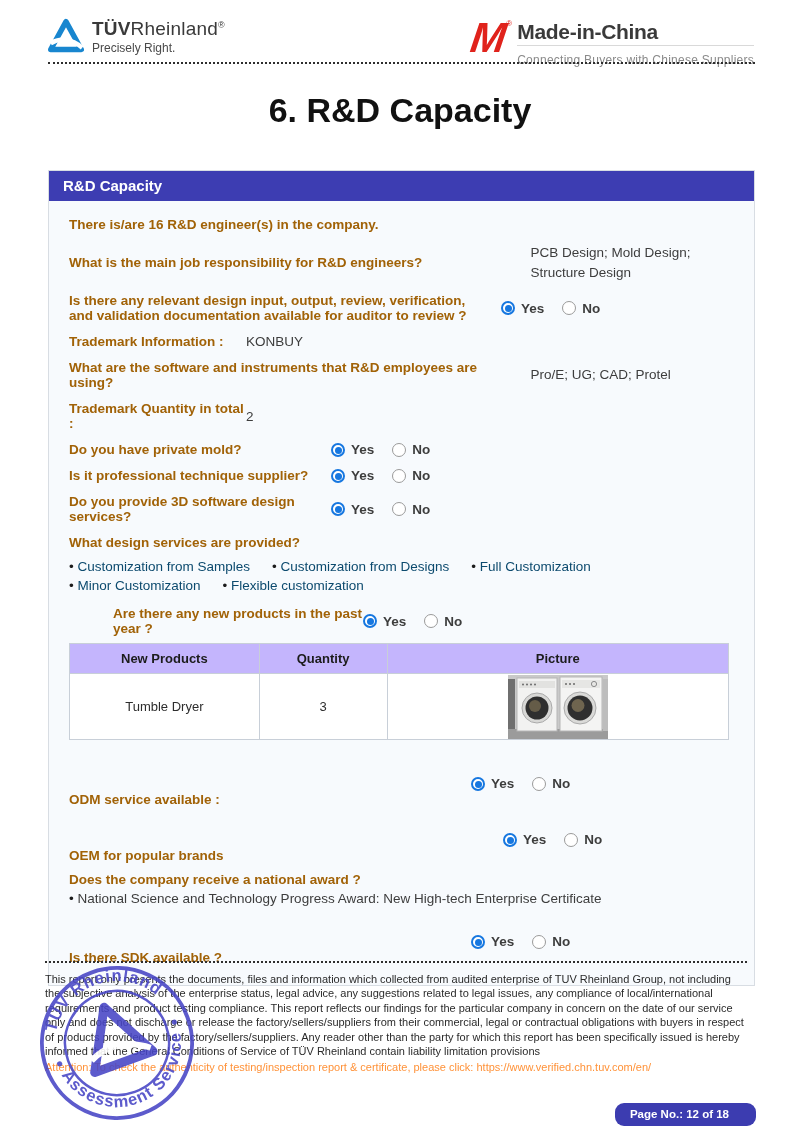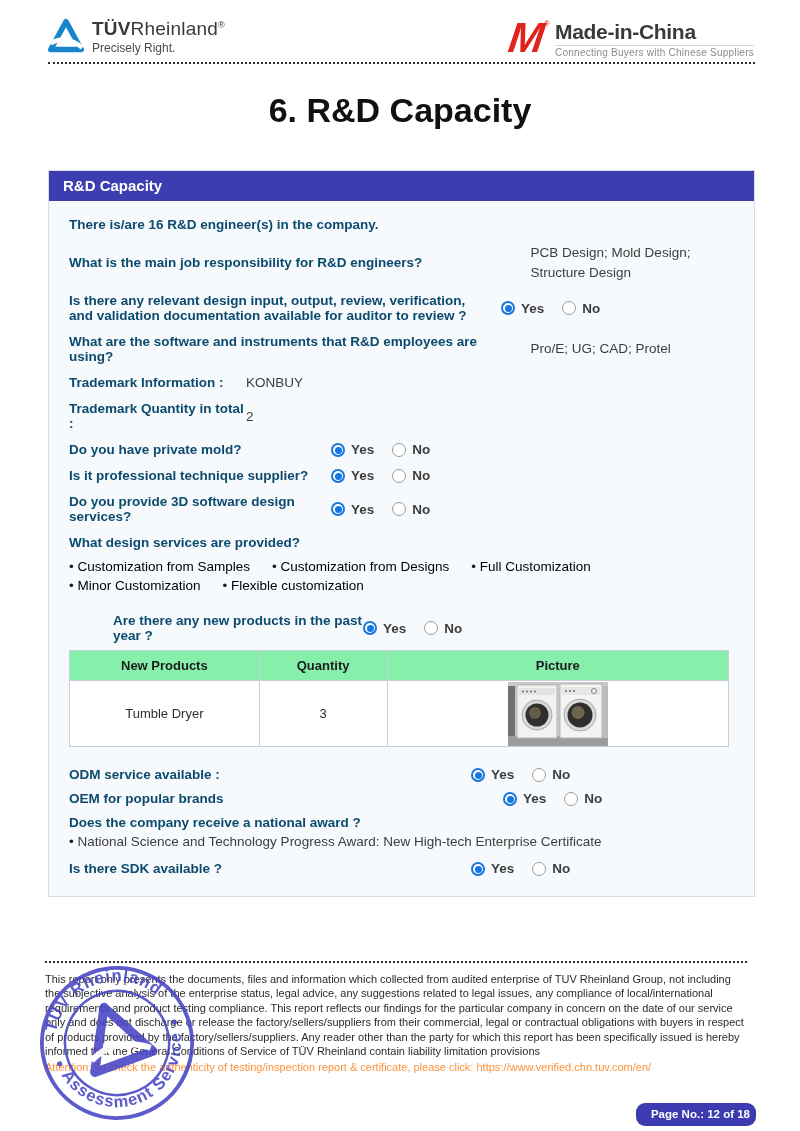--- a/index.html
+++ b/index.html
@@ -12,72 +12,72 @@
   .tuv-logo { display:flex; align-items:flex-start; gap:8px; }
   .tuv-text .brand { font-size:19px; color:#3a3a3a; letter-spacing:.2px; }
   .tuv-text .brand b { font-weight:bold; }
   .tuv-text .reg { font-size:9px; vertical-align:super; color:#3a3a3a; }
   .tuv-text .tagline { font-size:12px; color:#4a4a4a; margin-top:1px; }
   .mic-logo { display:flex; align-items:flex-start; gap:2px; margin-top:2px; }
   .mic-m { font-style:italic; font-weight:bold; font-size:42px; line-height:36px; color:#e0231c; transform:skewX(-8deg); letter-spacing:-2px; }
   .mic-reg { font-size:8px; color:#e0231c; line-height:8px; margin-top:0; }
   .mic-text { margin-left:3px; }
   .mic-brand { font-size:21px; font-weight:bold; color:#3a3a3a; letter-spacing:-.3px; line-height:24px; }
-  .mic-tagline { font-size:10px; color:#8a8a8a; letter-spacing:.25px; border-top:1px solid #d9d9d9; padding-top:1px; margin-top:1px;text-align:center; }
+  .mic-tagline { font-size:12px; color:#8a8a8a; letter-spacing:.25px; border-top:1px solid #d9d9d9; padding-top:7px; margin-top:1px;text-align:center; }
 
   .dotted { position:absolute; left:48px; right:45px; border-top:2px dotted #2e2e2e; }
   .dotted.top { top:62px; }
   .dotted.footer-line { top:0; left:0; right:0; }
 
   
   .page-title { position:absolute; top:91px; left:0; width:100%; text-align:center; font-size:34px; font-weight:bold; color:#111; }
 
   
   .panel { position:absolute; top:170px; left:48px; width:707px; border:1px solid #d8dde3; background:#f7fafd; }
   .panel-header { background:#3d3db2; color:#fff; font-size:15px; font-weight:bold; padding:6px 14px; height:30px; }
   .panel-body { padding:16px 20px 18px 20px; font-size:13.5px; }
 
   .row { display:flex; align-items:center; margin-bottom:11px; }
-  .q { font-weight:bold; color:#0c4a6e; }
+  .q { font-weight:bold; color:#a16207; }
   .q.w-main { width:465px; padding-right:18px; }
   .q.w-radio { width:432px; padding-right:18px; }
   .q.w-inline { width:262px; }
   .q.w-newprod { width:250px; }
-  .q.w-right { width:402px; }
+  .q.w-right { width:402px;margin-top:32px; }
   .ans { color:#3d3d3d; font-weight:normal; width:205px; line-height:1.45; }
   .label-value .q { width:177px; }
   .label-value .val { color:#3d3d3d; }
 
   .rgroup { display:flex; align-items:center; gap:18px; }
   .ropt { display:flex; align-items:center; gap:6px; cursor:default; }
   .radio { width:14px; height:14px; border-radius:50%; border:1.5px solid #9a9a9a; background:#fff; display:inline-block; position:relative; flex:none; }
   .radio.on { border:2px solid #1677e0; }
   .radio.on::after { content:""; position:absolute; left:2px; top:2px; width:7px; height:7px; border-radius:50%; background:#1677e0; }
   .rlabel { color:#3d3d3d;font-weight:bold; }
 
-  .bullets { display:flex; flex-wrap:wrap; gap:4px 22px; margin:2px 0 20px 0; color:#000000; }
+  .bullets { display:flex; flex-wrap:wrap; gap:4px 22px; margin:2px 0 13px 0; color:#0c4a6e; }
   .bullets .bi::before { content:"• "; color:#1c1c1c; }
   .award-bullet { margin:-4px 0 12px 0; color:#3d3d3d; }
   .award-bullet::before { content:"• "; color:#1c1c1c; }
 
   
   table.np { border-collapse:collapse; width:660px; margin:4px 0 20px 0; background:#fff; }
-  table.np th { background:#86efac; font-weight:bold; font-size:13px; border:1px solid #c8cfd8; height:30px; }
+  table.np th { background:#c4b5fd; font-weight:bold; font-size:13px; border:1px solid #c8cfd8; height:30px; }
   table.np td { border:1px solid #c8cfd8; text-align:center; font-size:13px; color:#2d2d2d; height:66px; }
   td.pic-cell { vertical-align:middle; }
   .col1 { width:190px; } .col2 { width:128px; } .col3 { width:342px; }
   .pic-wrap { display:flex; justify-content:center; }
 
   
   .footer { position:absolute; top:961px; left:45px; right:53px; }
   .disclaimer { margin-top:11px; font-size:11px; line-height:14.4px; color:#2b2b2b; text-align:left; }
   .attention { margin-top:3px; font-size:11px; font-weight:normal; color:#ff9239; }
   .attention .url { color:#ff9239; text-decoration:none; }
   .stamp { position:absolute; left:-8px; top:2px; opacity:.88; transform:rotate(-20deg); }
-  .page-badge { position:absolute; right:44px; top:1103px; background:#3c3cb0; color:#fff; font-size:11.5px; font-weight:bold; padding:5px 6px 6px 15px; border-radius:9px; }
+  .page-badge { position:absolute; right:44px; top:1103px; background:#3c3cb0; color:#fff; font-size:11.5px; font-weight:bold; padding:5px 27px 6px 15px; border-radius:9px; }
 </style>
 </head>
 <body>
 
 <div class="page">
 
   <div class="topbar">
     <div class="tuv-logo">
       <svg width="36" height="36" viewBox="0 0 40 38">
         <path d="M20 3 L37 34 L3 34 Z" fill="none" stroke="#1886cf" stroke-width="6" stroke-linejoin="round"></path>
@@ -121,28 +121,28 @@
               <span class="radio on"></span>
               <span class="rlabel">Yes</span>
             </span>
           <span class="ropt">
               <span class="radio"></span>
               <span class="rlabel">No</span>
             </span>
         </span>
       </div>
 
-      <div class="row">
-        <span class="q w-main">What are the software and instruments that R&amp;D employees are using?</span>
-        <span class="ans">Pro/E; UG; CAD; Protel</span>
-      </div>
-
       <div class="row label-value">
         <span class="q">Trademark Information :</span>
         <span class="val">KONBUY</span>
+      </div>
+
+      <div class="row">
+        <span class="q w-main">What are the software and instruments that R&amp;D employees are using?</span>
+        <span class="ans">Pro/E; UG; CAD; Protel</span>
       </div>
 
       <div class="row label-value">
         <span class="q">Trademark Quantity in total :</span>
         <span class="val">2</span>
       </div>
 
       <div class="row">
         <span class="q w-inline">Do you have private mold?</span>
         <span class="rgroup">

